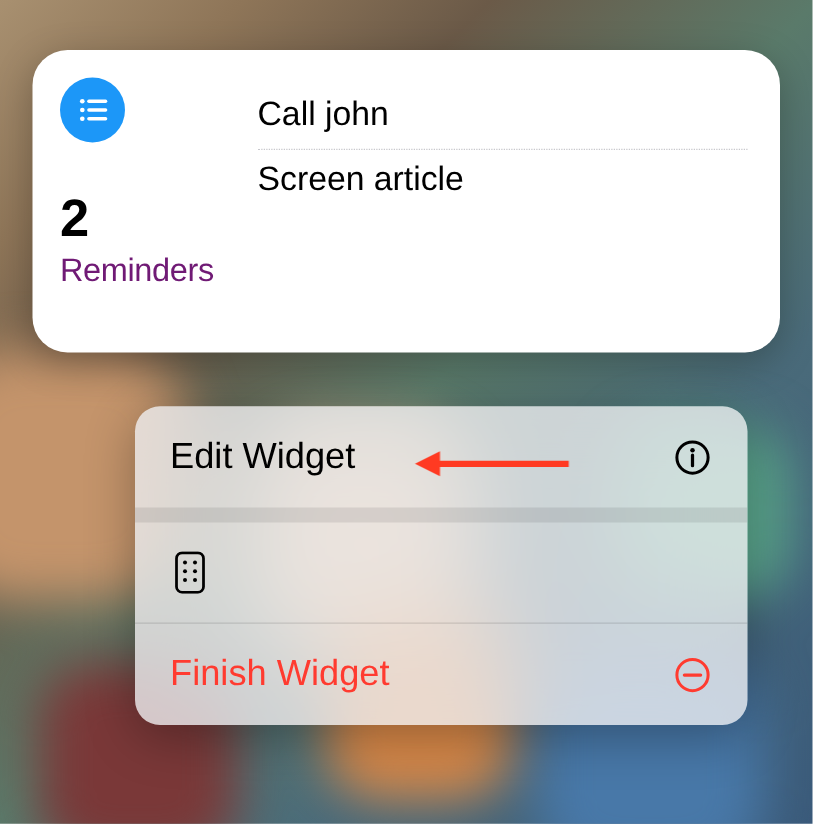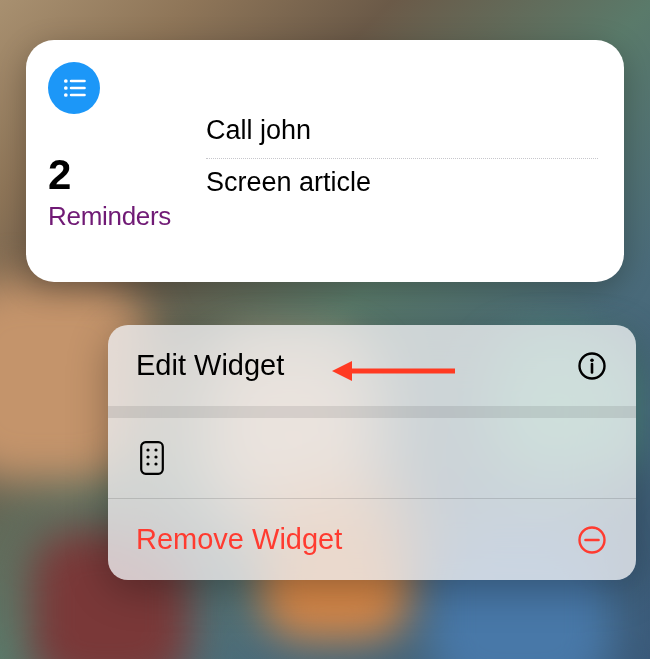--- a/index.html
+++ b/index.html
@@ -69,38 +69,37 @@
       font-weight: 500;
       color: #701a75;
       line-height: 1.15;
       word-break: break-all;
       max-width: 130px;
       letter-spacing: -0.3px;
     }
     .widget-right {
       flex: 1;
       padding: 28px 26px 0 20px;
-      margin-top: 39px;
     }
     .reminder-item {
       font-size: 27px;
       color: #000;
       padding: 8px 0 12px;
       font-weight: 400;
     }
     .reminder-divider {
       border: none;
       border-top: 1px dotted #c7c7cc;
     }
 
     .context-menu {
       position: absolute;
       top: 325px;
       left: 108px;
-      width: 528px;
+      width: 490px;
       background: rgba(240,240,242,0.78);
       backdrop-filter: blur(30px);
       border-radius: 20px;
       overflow: hidden;
       z-index: 10;
       box-shadow: 0 10px 40px rgba(0,0,0,0.3);
     }
     .menu-item {
       display: flex;
       align-items: center;
@@ -195,21 +194,21 @@
         <circle cx="16" cy="9" r="1.6" fill="#000"></circle>
         <circle cx="8" cy="16" r="1.6" fill="#000"></circle>
         <circle cx="16" cy="16" r="1.6" fill="#000"></circle>
         <circle cx="8" cy="23" r="1.6" fill="#000"></circle>
         <circle cx="16" cy="23" r="1.6" fill="#000"></circle>
       </svg>
     </span>
   </div>
   <div class="menu-sep-thin"></div>
   <div class="menu-item destructive">
-    <span>Remove Widget</span>
+    <span>Finish Widget</span>
     <span class="menu-icon">
       <svg width="30" height="30" viewBox="0 0 30 30" fill="none">
         <circle cx="15" cy="15" r="12.5" stroke="#ff3b30" stroke-width="2.4"></circle>
         <line x1="8.5" y1="15" x2="21.5" y2="15" stroke="#ff3b30" stroke-width="2.6" stroke-linecap="round"></line>
       </svg>
     </span>
   </div>
 </div>
 
 <div class="arrow-annotation">

